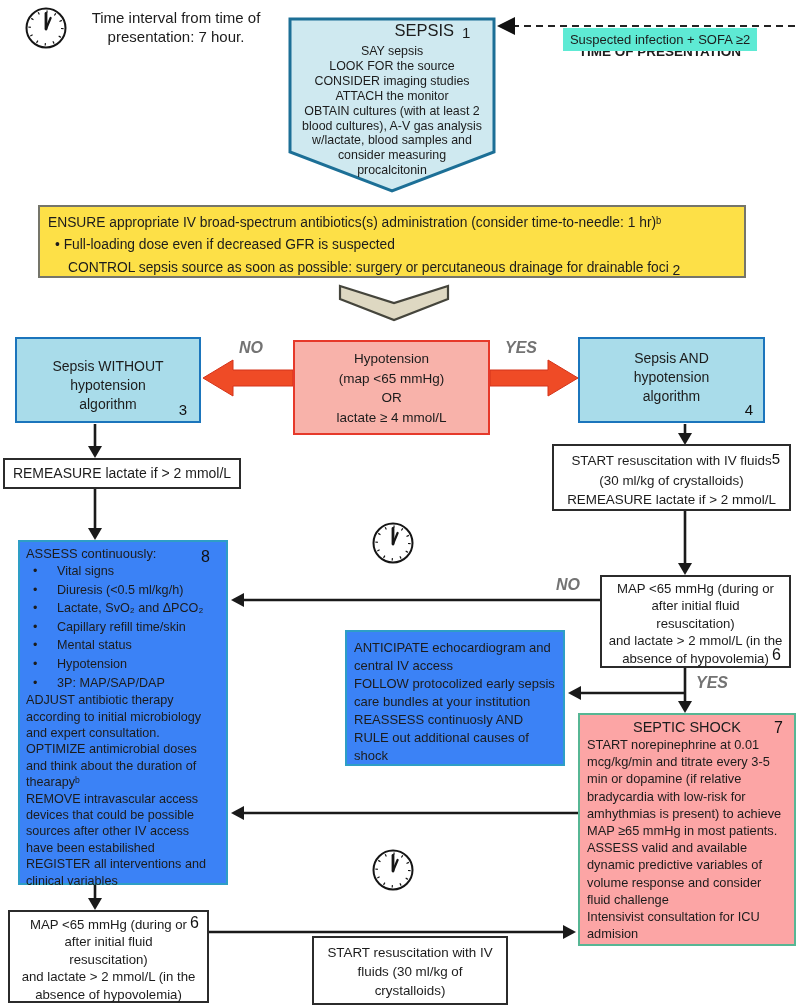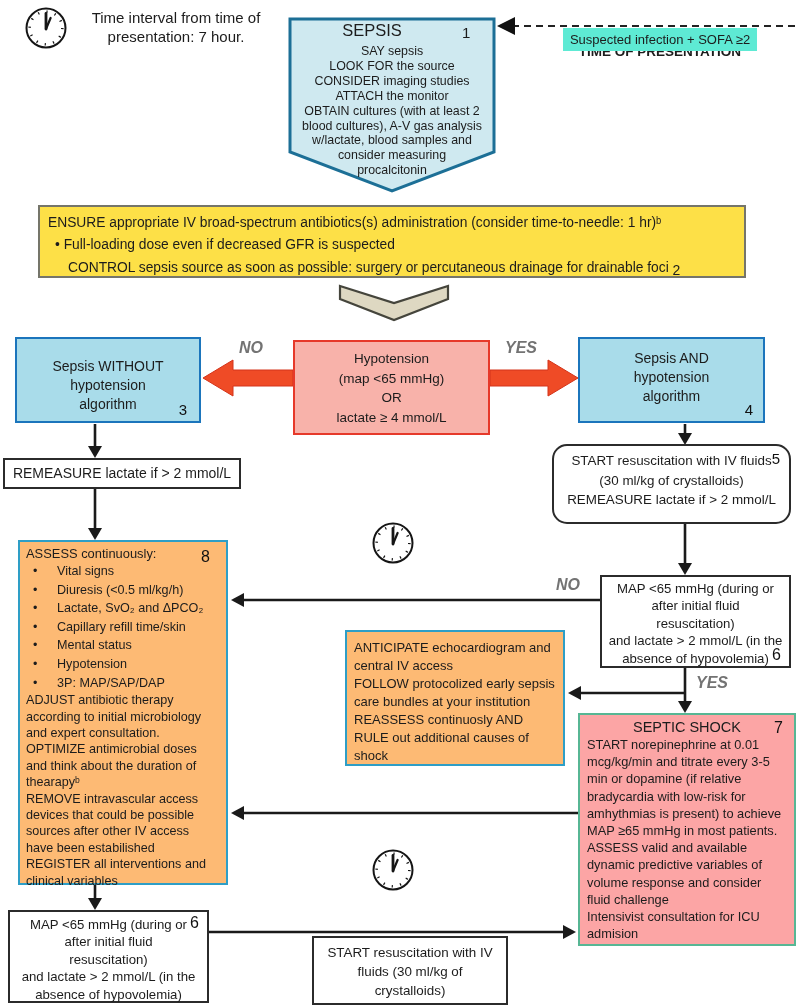--- a/index.html
+++ b/index.html
@@ -2,21 +2,21 @@
 <html><head>
 <meta charset="utf-8">
 <style>
   html,body{margin:0;padding:0;background:#fff;font-family:"Liberation Sans",sans-serif;color:#1c1c1c;}
   .canvas{position:relative;width:800px;height:1008px;background:#fff;overflow:hidden;}
   .abs{position:absolute;box-sizing:border-box;}
   .ctr{text-align:center;}
   .pre{white-space:pre-line;}
   .whitebox{background:#fff;border:2px solid #2b2b2b;}
   .bluebox{background:#a9dcea;border:2.5px solid #1b75bc;}
-  .cyanbox{background:#fdba74;border:2.5px solid #2e9ec6;}
+  .cyanbox{background:#3b82f6;border:2.5px solid #2e9ec6;}
   .greenbox{background:#fca5a5;border:2.5px solid #57b694;}
   .pinkbox{background:#f8b2aa;border:2.5px solid #e6392a;}
   .tanbox{background:#fde047;border:2px solid #75756a;}
   .num{position:absolute;font-size:15px;color:#111;}
   .redlbl{position:absolute;color:#737373;font-style:italic;font-size:16px;font-weight:600;}
   .b-row{display:flex;line-height:18.6px;font-size:12.6px;}
   .b-dot{width:24px;padding-left:7px;flex:none;}
   .para{font-size:12.6px;line-height:16.4px;}
 </style>
 </head>
@@ -74,21 +74,21 @@
     <use href="#clock" x="371" y="848" width="44" height="44"></use>
   </svg>
 
   <div class="abs ctr pre" style="left:78px;top:8px;width:196px;font-size:15px;line-height:19px;">Time interval from time of
 presentation: 7 hour.</div>
 
   <div class="abs ctr" style="left:562px;top:4px;width:196px;font-size:13.5px;font-weight:bold;margin-top:40px;">TIME OF PRESENTATION</div>
 
   <div class="abs ctr" style="left:563px;top:28px;width:194px;height:23px;background:#5eead4;font-size:13px;line-height:23px;">Suspected infection + SOFA ≥2</div>
 
-  <div class="abs ctr" style="left:290px;top:21px;width:164px;font-size:16.5px;">SEPSIS</div>
+  <div class="abs ctr" style="left:290px;top:21px;width:164px;font-size:16.5px;text-align:right;">SEPSIS</div>
   <div class="abs" style="left:462px;top:24px;font-size:15px;">1</div>
   <div class="abs ctr pre" style="left:296px;top:44px;width:192px;font-size:12.4px;line-height:14.9px;">SAY sepsis
 LOOK FOR the source
 CONSIDER imaging studies
 ATTACH the monitor
 OBTAIN cultures (with at least 2
 blood cultures), A-V gas analysis
 w/lactate, blood samples and
 consider measuring
 procalcitonin</div>
@@ -118,21 +118,21 @@
 
   <div class="abs bluebox" style="left:578px;top:337px;width:187px;height:86px;">
     <div class="ctr pre" style="padding-top:10px;font-size:14px;line-height:19px;">Sepsis AND
 hypotension
 algorithm</div>
     <span class="num" style="right:10px;bottom:3px;">4</span>
   </div>
 
   <div class="abs whitebox ctr" style="left:3px;top:458px;width:238px;height:31px;font-size:14px;line-height:27px;">REMEASURE lactate if &gt; 2 mmol/L</div>
 
-  <div class="abs whitebox" style="left:552px;top:444px;width:239px;height:80px;border-radius:15px;">
+  <div class="abs whitebox" style="left:552px;top:444px;width:239px;height:67px;">
     <div class="ctr pre" style="padding-top:5px;font-size:13.4px;line-height:19.5px;">START resuscitation with IV fluids
 (30 ml/kg of crystalloids)
 REMEASURE lactate if &gt; 2 mmol/L</div>
     <span class="num" style="right:9px;top:4px;">5</span>
   </div>
 
   <div class="abs cyanbox" style="left:18px;top:540px;width:210px;height:345px;padding:4px 2px 0 6px;">
     <div style="font-size:12.9px;line-height:16px;">ASSESS continuously:</div>
     <span class="num" style="right:16px;top:6px;font-size:16px;">8</span>
     <div>

